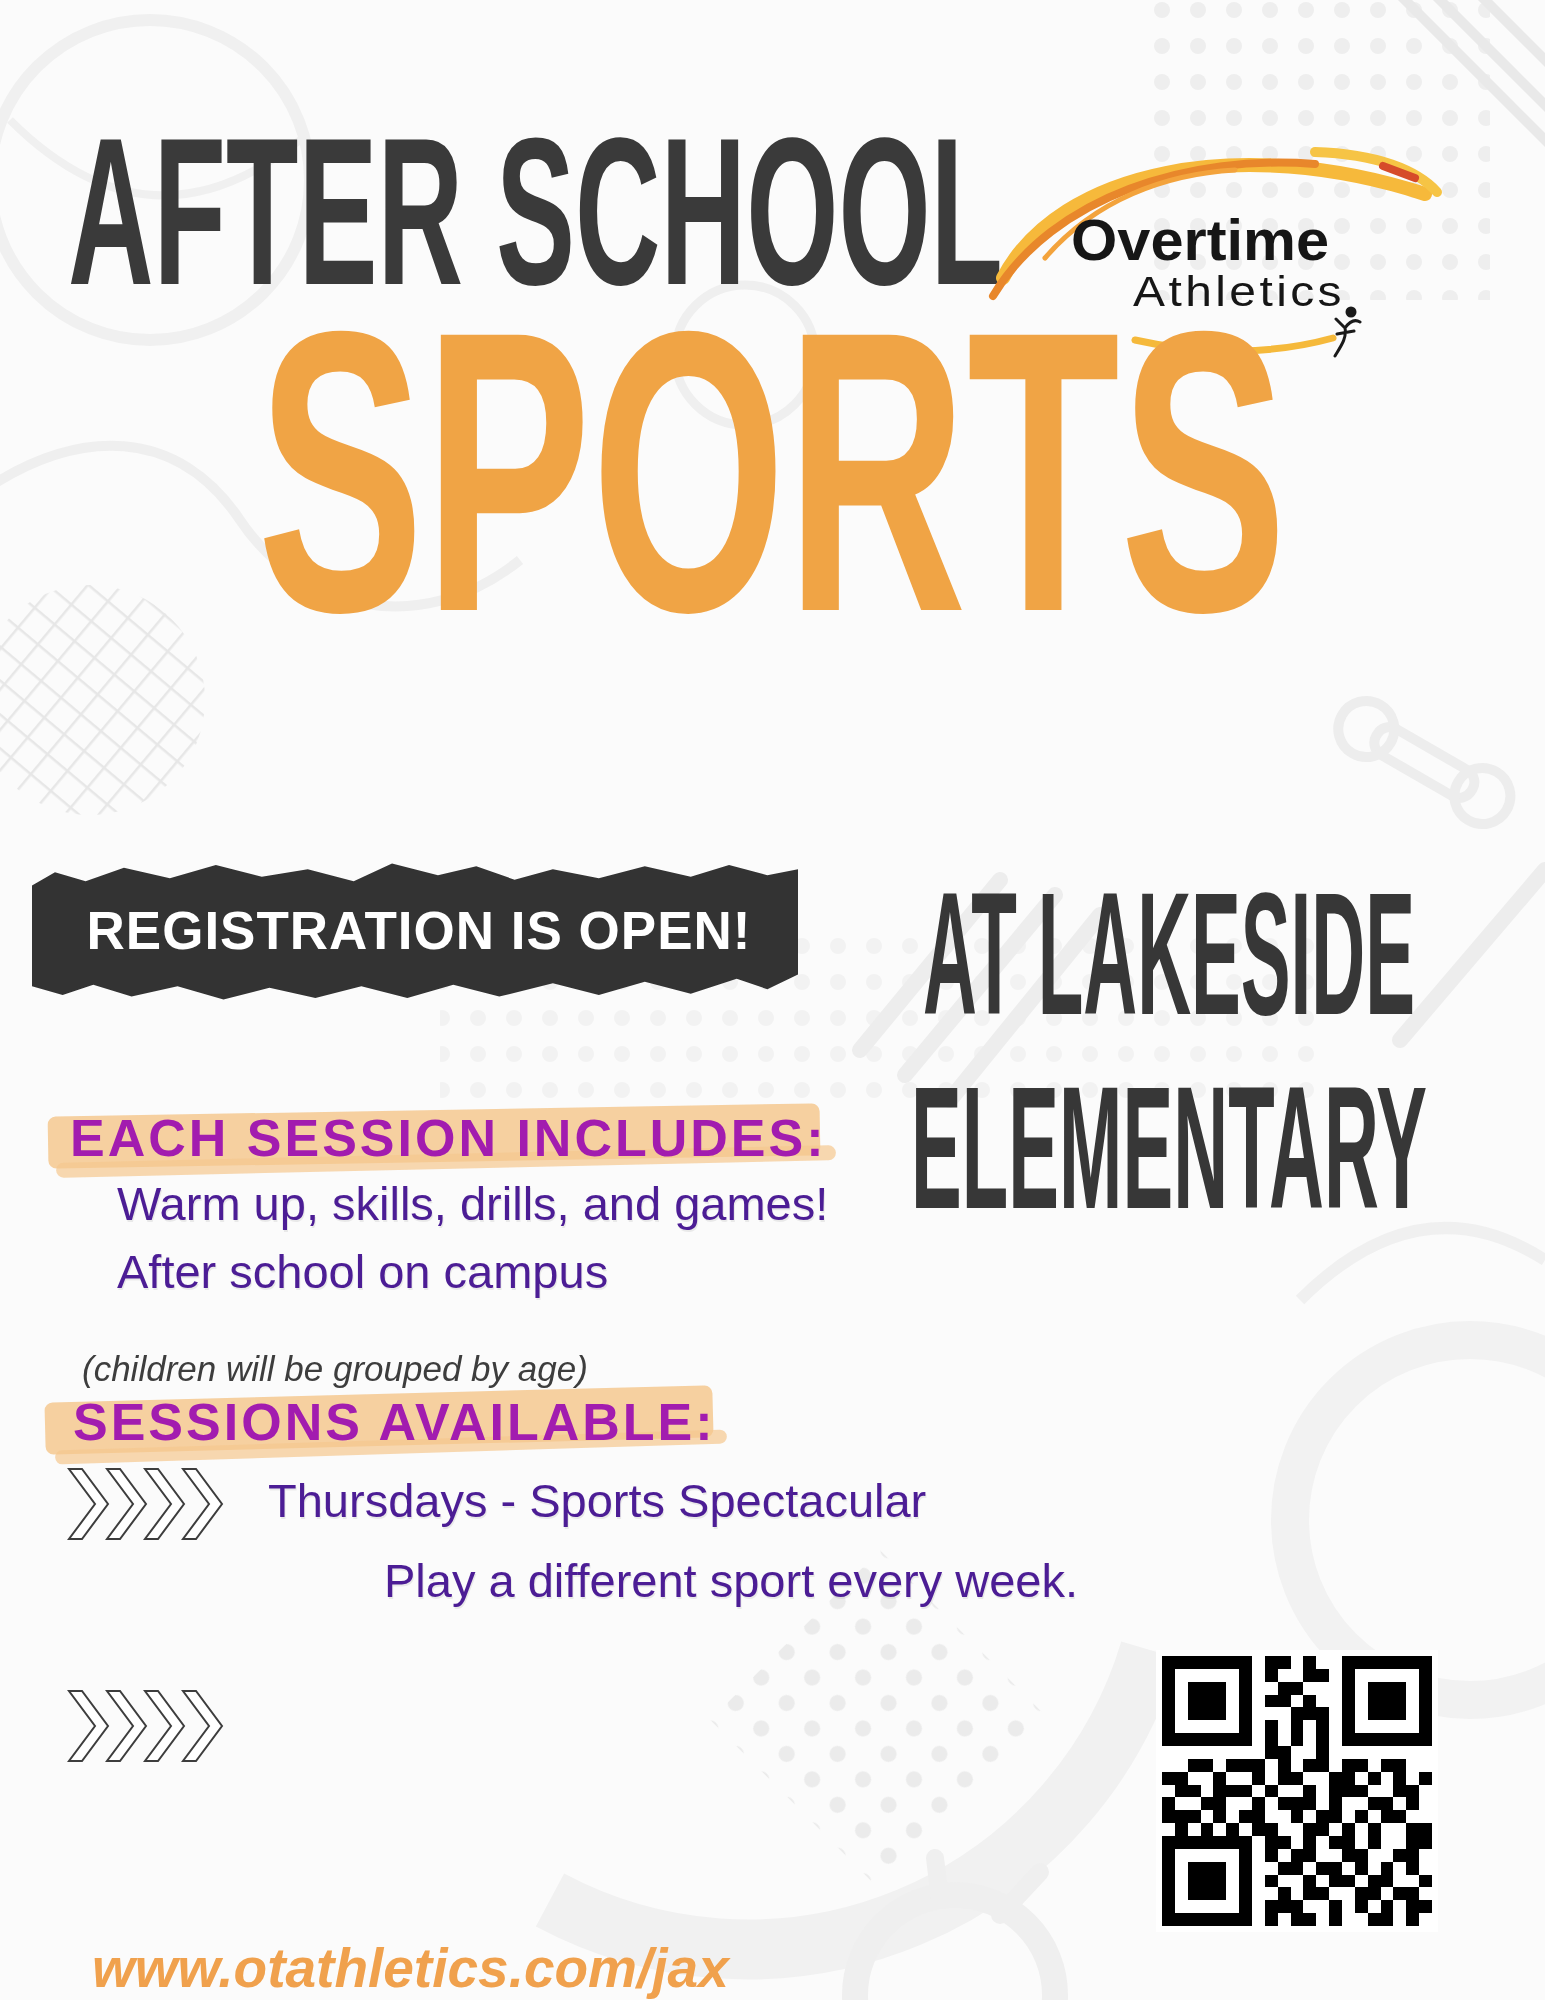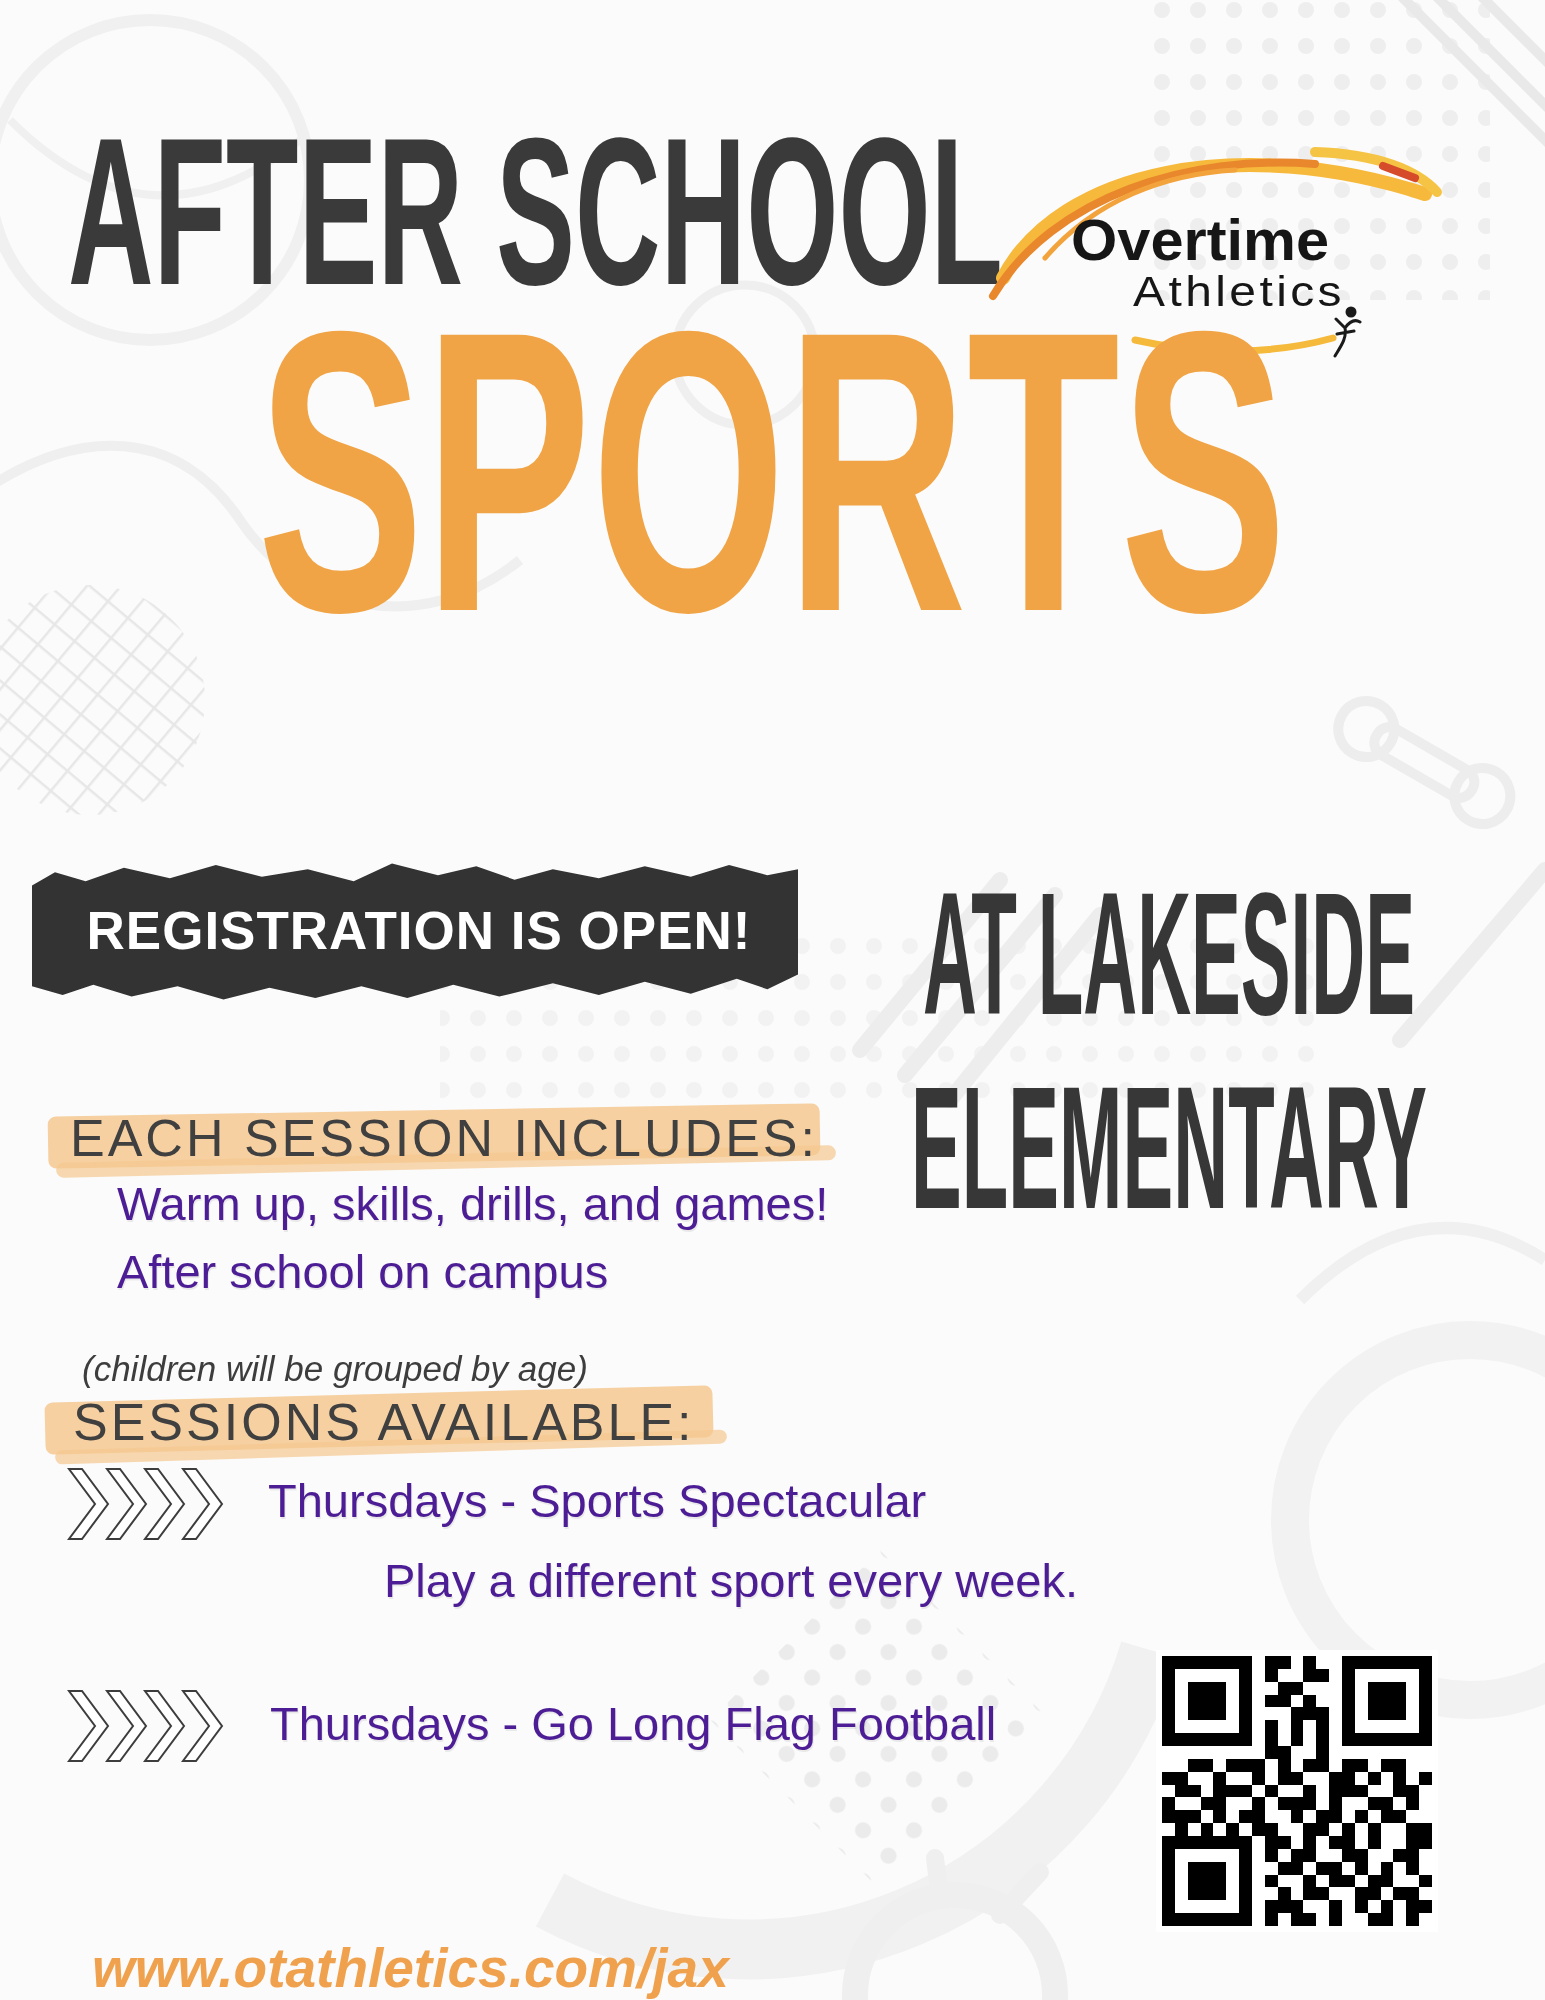--- a/index.html
+++ b/index.html
@@ -25,21 +25,21 @@
   .banner span{
     color:#ffffff;font-weight:bold;font-size:53px;letter-spacing:1px;
   }
 
   .hl-wrap{position:absolute;}
   .hl-bar,.hl-bar2{
     position:absolute;background:#F5C88F;border-radius:8px;
   }
   .hl-bar{opacity:.85;}
   .hl-bar2{opacity:.7;}
-  .hl-text{position:relative;font-weight:normal;color:#404040;}
+  .hl-text{position:relative;font-weight:bold;color:#a21caf;}
 
   .body-text{color:#4c1d95;text-shadow:1px 2px 0 rgba(0,0,0,0.07);margin-left:32px;}
   .note-text{font-style:italic;color:#3d3d3d;margin-top:33px;}
   .url-text{font-style:italic;font-weight:bold;margin-top:33px;}
 
   
   .qr-box{
     position:absolute;left:1156px;top:1650px;width:282px;height:282px;
     background:#ffffff;padding:6px;box-sizing:border-box;
   }
@@ -146,21 +146,20 @@
   <div class="abs body-text" style="left:352px;top:1557px;font-size:47px">Play a different sport every week.</div>
 
   <svg class="abs" style="left:66px;top:1688px" width="160" height="78" viewBox="0 0 160 78">
     <g fill="#ffffff" stroke="#3d3d3d" stroke-width="2">
       <path d="M3,3 h13 l26,35 l-26,35 h-13 l26,-35 z"></path>
       <path d="M41,3 h13 l26,35 l-26,35 h-13 l26,-35 z"></path>
       <path d="M79,3 h13 l26,35 l-26,35 h-13 l26,-35 z"></path>
       <path d="M117,3 h13 l26,35 l-26,35 h-13 l26,-35 z"></path>
     </g>
   </svg>
-  <div class="abs body-text" style="left:238px;top:1700px;font-size:47px">Thursdays - Go Long Flag Football</div>
 
   <div class="qr-box">
     <div id="qr-grid">
         <div class="on"></div>
         <div class="on"></div>
         <div class="on"></div>
         <div class="on"></div>
         <div class="on"></div>
         <div class="on"></div>
         <div class="on"></div>

